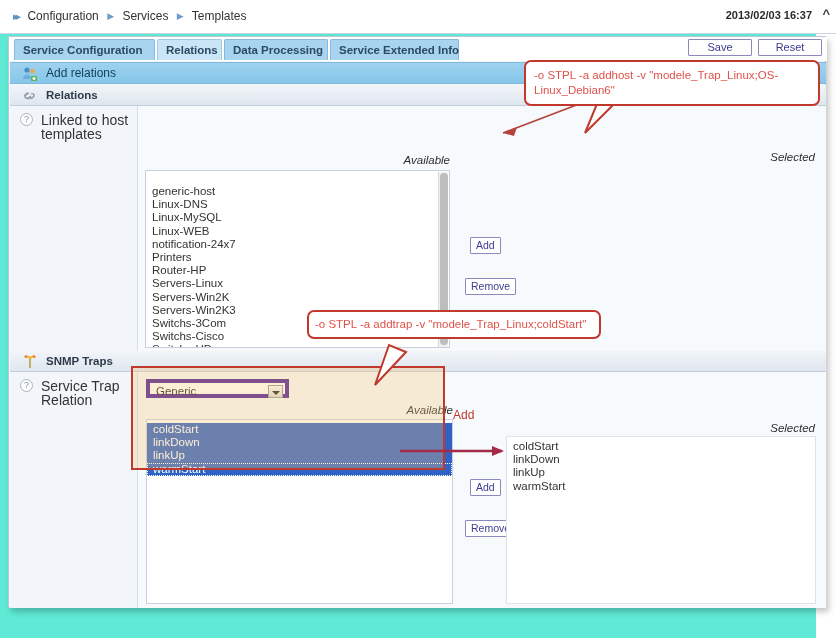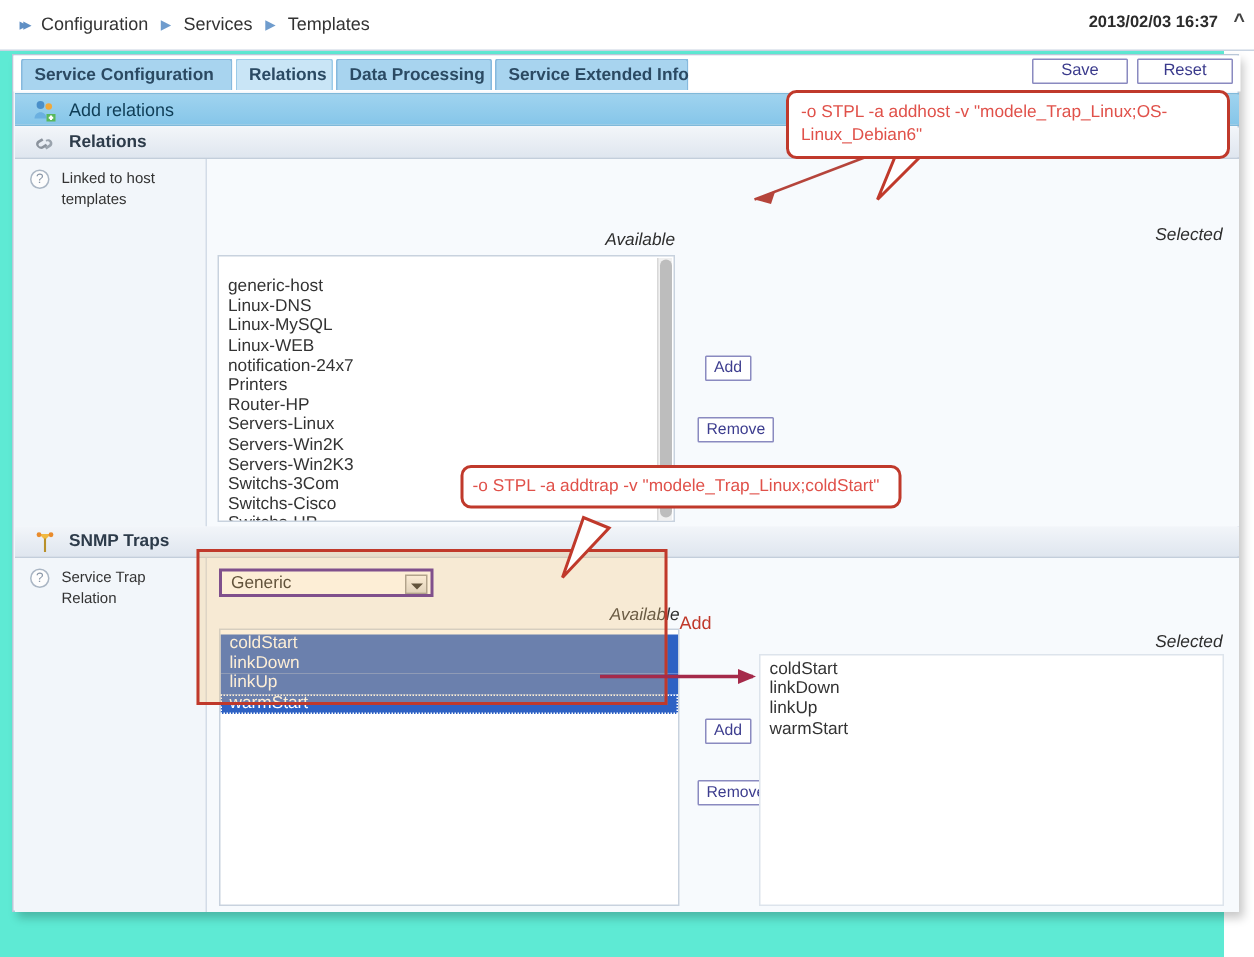--- a/index.html
+++ b/index.html
@@ -102,21 +102,21 @@
   
   .row-body { position: absolute; left: 1px; background: #f7fafd; }
   .label-cell {
     position: absolute; left: 0; top: 0;
     width: 128px; height: 100%;
     background: #f2f6fa;
     border-right: 1px solid #d3dce7;
   }
   .label-txt {
     position: absolute; left: 31px; top: 7px; width: 95px;
-    font-size: 10px; color: #333; line-height: 14px;
+    font-size: 14px; color: #333; line-height: 14px;
   }
   .q-icon {
     position: absolute; left: 10px; top: 7px;
     width: 13px; height: 13px; border-radius: 50%;
     border: 1px solid #aab6c4; background: #fdfdfd;
     color: #8795a6; font-size: 9px; line-height: 11px; text-align: center;
   }
 
   
   .avail-head, .sel-head {
@@ -173,21 +173,21 @@
     text-align: center;
     border-radius: 1px;
     cursor: pointer;
   }
 
   
   .ddl {
     position: absolute;
     height: 19px;
     background: #ffffff;
-    border: 2px solid #4c1d95;
+    border: 4px solid #4c1d95;
     font-size: 11.5px; color: #222;
     line-height: 17px;
     cursor: pointer;
   }
   .ddl .v { position: absolute; left: 6px; top: 0; }
   .ddl .arrow {
     position: absolute; right: 2px; top: 2px;
     width: 15px; height: 13px;
     background: linear-gradient(to bottom,#fbfbfb,#d8d8d8);
     border: 1px solid #949494;

